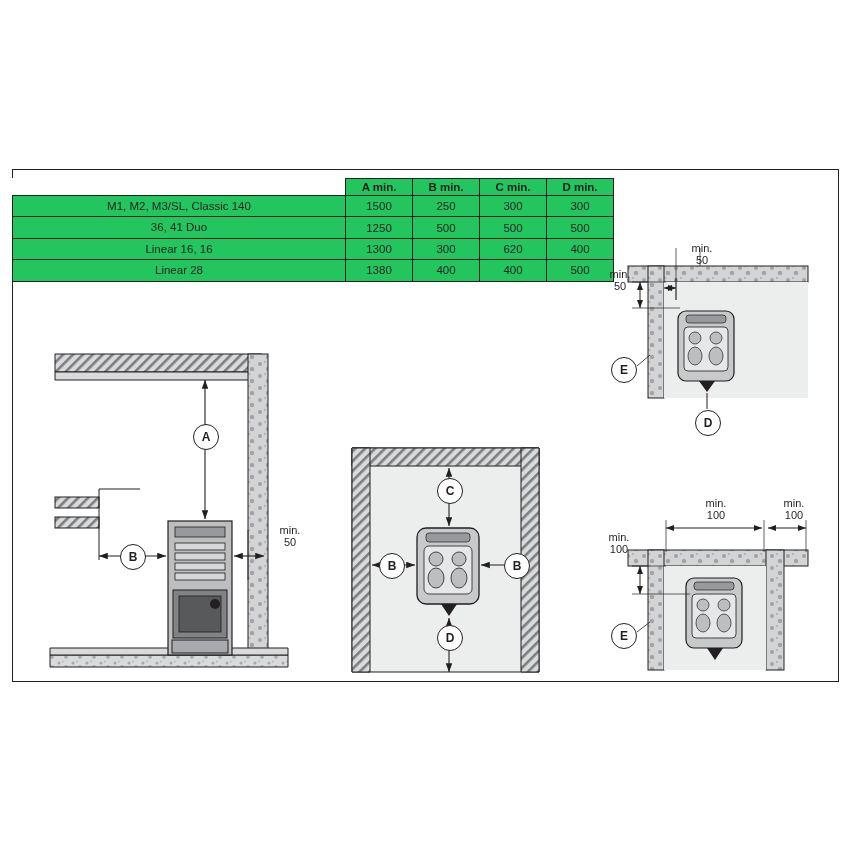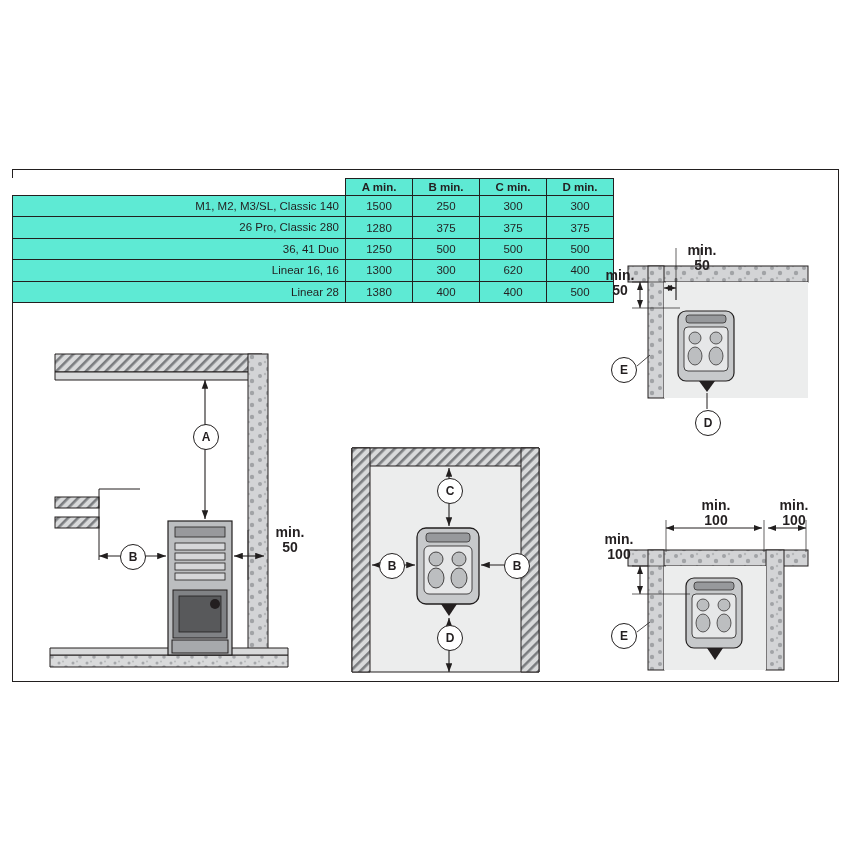--- a/index.html
+++ b/index.html
@@ -1,29 +1,29 @@
 <!DOCTYPE html>
 <html><head>
 <meta charset="utf-8">
 <style>
   html,body{margin:0;padding:0;background:#ffffff;}
   body{width:851px;height:851px;font-family:"Liberation Sans",sans-serif;color:#231f20;}
   #sheet{position:relative;width:851px;height:851px;overflow:hidden;}
   #frame{position:absolute;left:12px;top:169px;width:827px;height:513px;border:1px solid #221f1f;box-sizing:border-box;}
 
   
-  table.spec{position:absolute;left:12px;top:178px;border-collapse:collapse;font-size:11.5px;background:#5eead4;}
+  table.spec{position:absolute;left:12px;top:178px;border-collapse:collapse;font-size:11.5px;background:#22c55e;}
   table.spec td,table.spec th{border:1px solid #221f1f;padding:2px 5px;font-weight:normal;text-align:center;vertical-align:middle;}
-  table.spec td.name{text-align:right;width:320px;line-height:1.25;padding:3px 6px;}
+  table.spec td.name{text-align:center;width:320px;line-height:1.25;padding:3px 6px;}
   table.spec th.name{border-left:1px solid #fff;border-top:1px solid #fff;border-bottom:1px solid #221f1f;background:#fff;}
   table.spec th.col,table.spec td.val{width:56px;}
   table.spec th.col{font-weight:bold;}
   .circ{position:absolute;width:24px;height:24px;border:1px solid #221f1f;border-radius:50%;background:#fff;
         font-size:12px;line-height:24px;text-align:center;font-weight:bold;}
-  .minlbl{position:absolute;font-size:14px;font-weight:bold;line-height:1.05;text-align:center;}
+  .minlbl{position:absolute;font-size:11px;font-weight:normal;line-height:1.05;text-align:center;}
   svg{position:absolute;overflow:visible;}
 </style>
 </head>
 <body>
 
 <div id="sheet">
 
   <div id="frame"></div>
 
   <table class="spec">
@@ -36,27 +36,20 @@
         <th class="col">D min.</th>
       </tr>
     </thead>
     <tbody>
       <tr>
         <td class="name">M1, M2, M3/SL, Classic 140</td>
         <td class="val">1500</td>
         <td class="val">250</td>
         <td class="val">300</td>
         <td class="val">300</td>
-      </tr>
-      <tr>
-        <td class="name">26 Pro, Classic 280</td>
-        <td class="val">1280</td>
-        <td class="val">375</td>
-        <td class="val">375</td>
-        <td class="val">375</td>
       </tr>
       <tr>
         <td class="name">36, 41 Duo</td>
         <td class="val">1250</td>
         <td class="val">500</td>
         <td class="val">500</td>
         <td class="val">500</td>
       </tr>
       <tr>
         <td class="name">Linear 16, 16</td>

